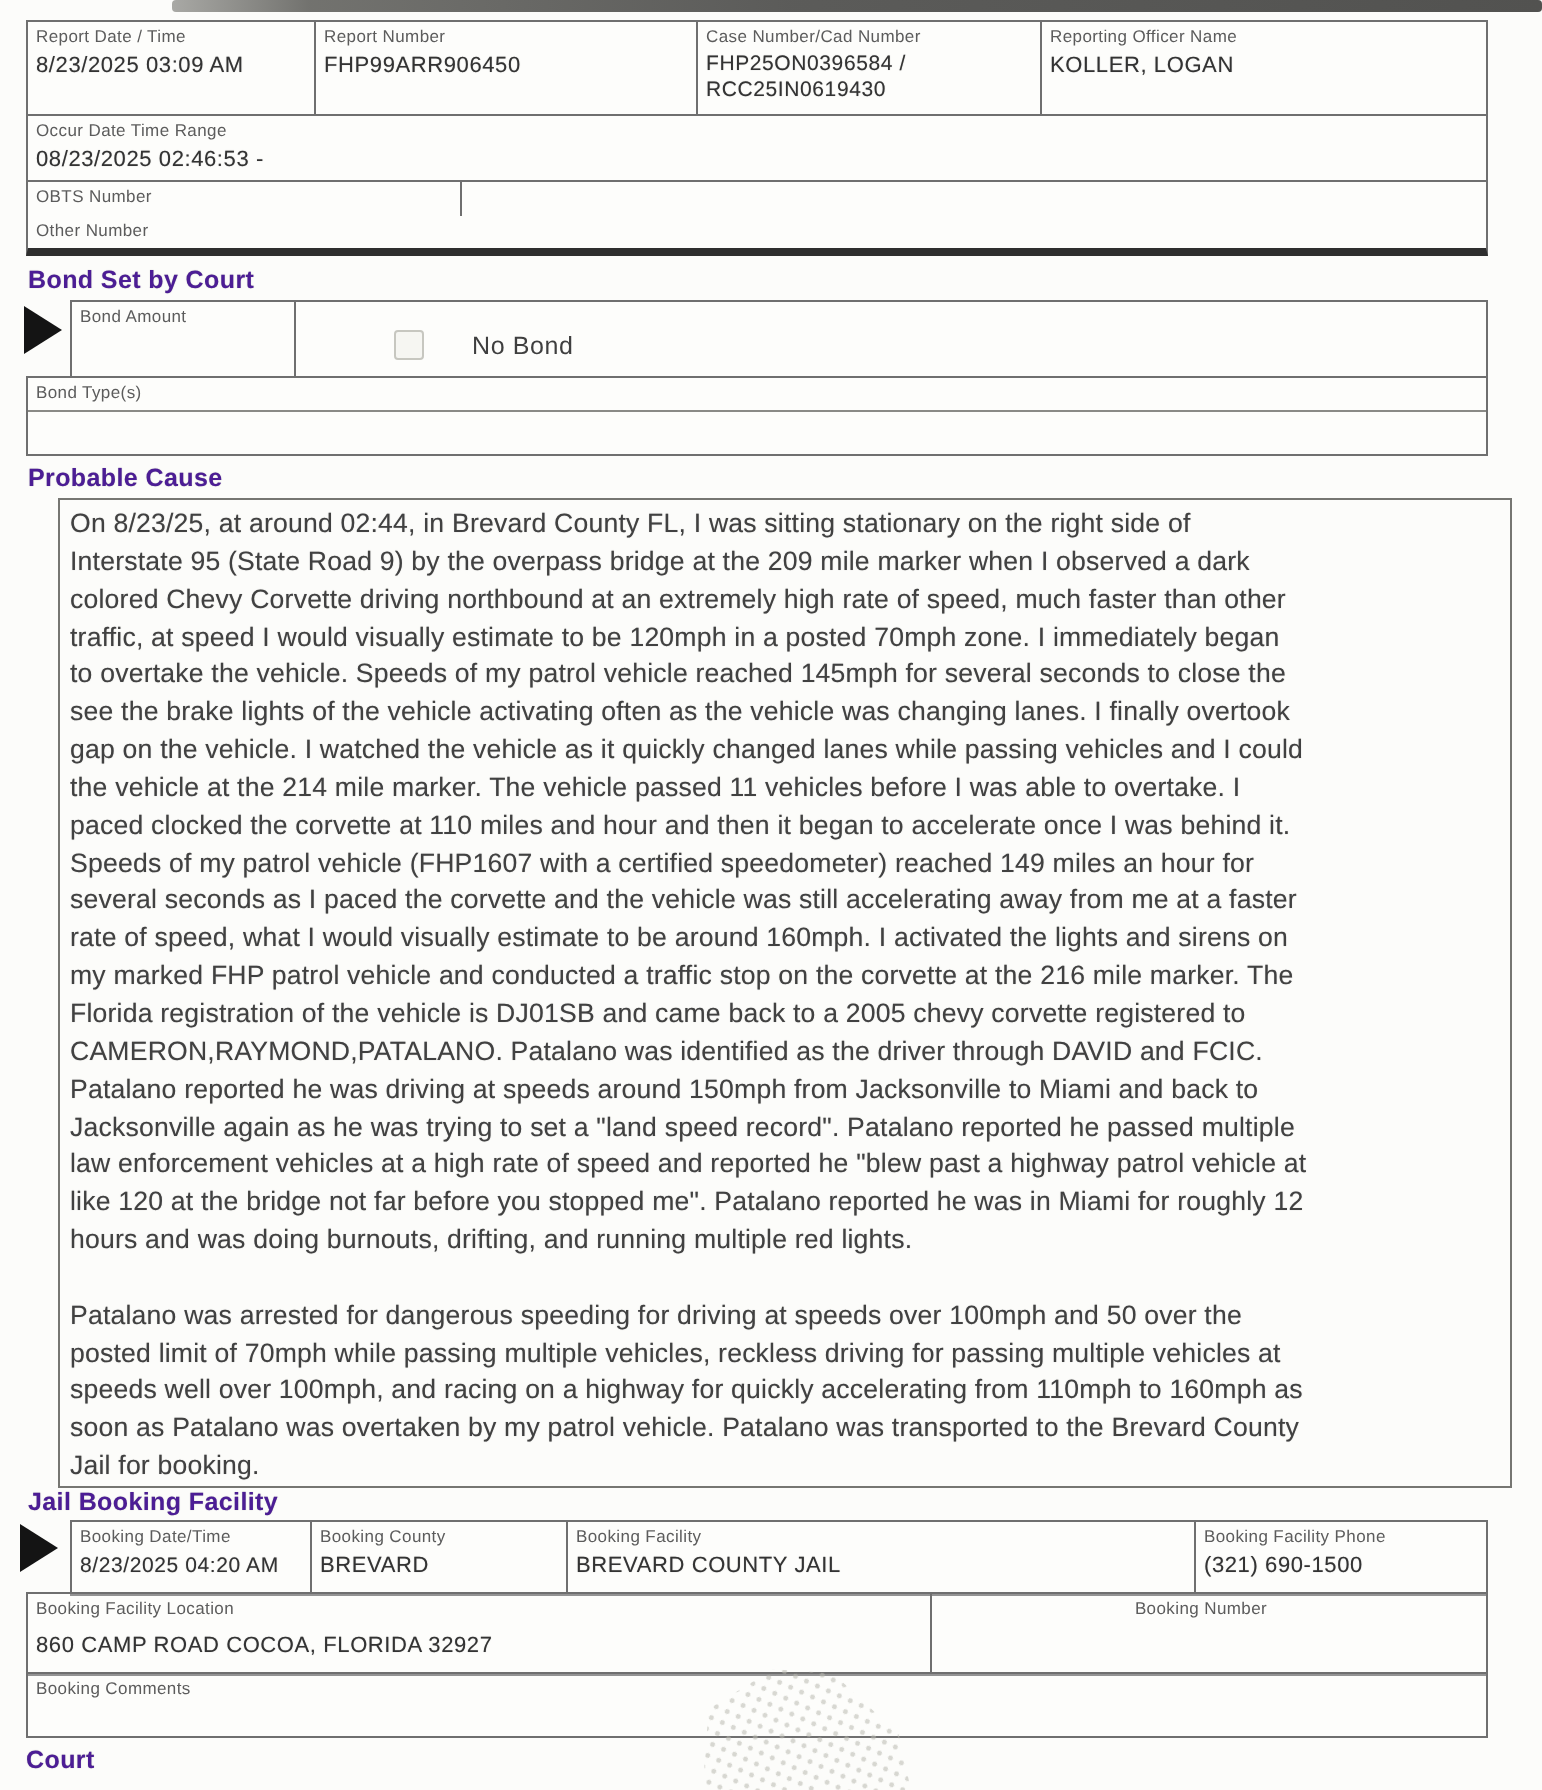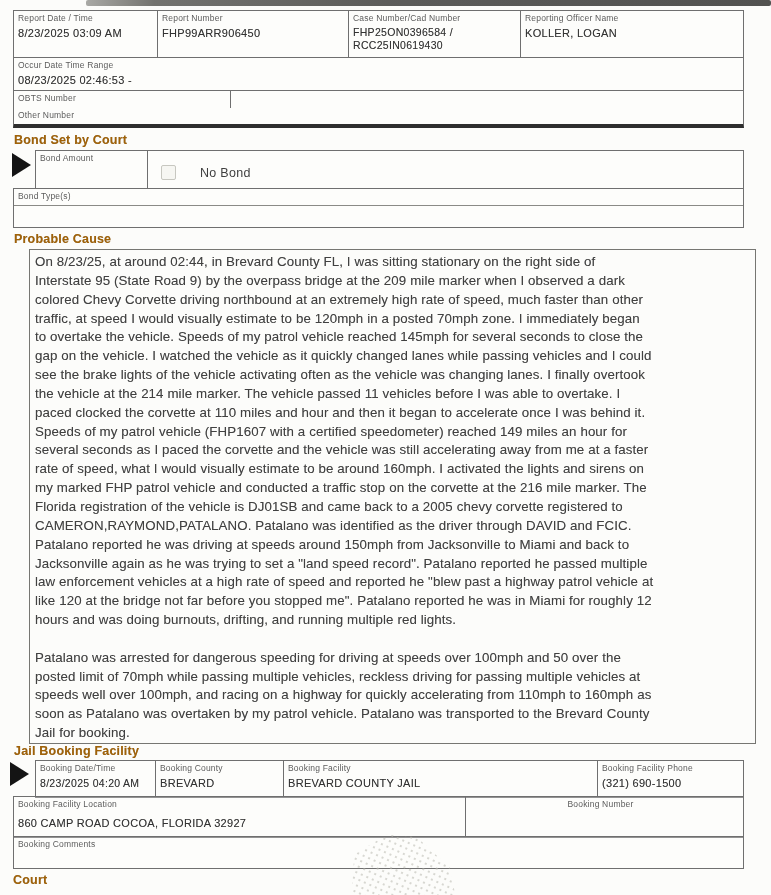--- a/index.html
+++ b/index.html
@@ -19,21 +19,21 @@
     position:absolute;left:345px;top:836px;width:118px;height:104px;
     background:radial-gradient(#b9b9b0 1.1px, transparent 1.4px);
     background-size:6px 6px;
     transform:rotate(24deg);
     opacity:.55;
     clip-path:polygon(42% 0%, 78% 14%, 100% 48%, 82% 86%, 45% 100%, 12% 78%, 0% 40%, 18% 10%);
     pointer-events:none;
   }
   
   .sec-title{
-    position:absolute;font-size:12.5px;font-weight:bold;color:#a16207;
+    position:absolute;font-size:12.5px;font-weight:bold;color:#4c1d95;
     letter-spacing:.2px;text-shadow:0 0 .5px rgba(40,40,40,.35);
   }
   .ftable{
     position:absolute;border:1px solid #6f6f6f;background:rgba(255,255,255,.25);
     box-sizing:border-box;
   }
   .frow{display:flex;border-bottom:1px solid #6f6f6f;box-sizing:border-box;}
   .frow:last-child{border-bottom:none;}
   .fcell{
     box-sizing:border-box;border-right:1px solid #6f6f6f;
@@ -115,21 +115,21 @@
       <div class="fcell" style="flex:1;">
         <div class="flabel">Other Number</div>
         <div class="fvalue"></div>
       </div>
     </div>
   </div>
 
   <div class="sec-title" style="left:14px;top:133px;">Bond Set by Court</div>
   <div class="arrow-marker" style="left:12px;top:153px;"></div>
   <div class="ftable" style="left:35px;top:150px;width:709px;">
-    <div class="frow" style="height:37px;">
+    <div class="frow" style="height:37px;gap:36px;">
       <div class="fcell" style="width:112px;">
         <div class="flabel">Bond Amount</div>
         <div class="fvalue"></div>
       </div>
       <div class="fcell" style="flex:1;padding:0;">
         <div class="nobond-wrap">
           <div class="checkbox"></div>
           <div class="nobond-label">No Bond</div>
         </div>
       </div>
@@ -144,22 +144,22 @@
     </div>
   </div>
 
   <div class="sec-title" style="left:14px;top:232px;">Probable Cause</div>
   <div class="pc-box">
       <div class="pc-line">On 8/23/25, at around 02:44, in Brevard County FL, I was sitting stationary on the right side of</div>
       <div class="pc-line">Interstate 95 (State Road 9) by the overpass bridge at the 209 mile marker when I observed a dark</div>
       <div class="pc-line">colored Chevy Corvette driving northbound at an extremely high rate of speed, much faster than other</div>
       <div class="pc-line">traffic, at speed I would visually estimate to be 120mph in a posted 70mph zone. I immediately began</div>
       <div class="pc-line">to overtake the vehicle. Speeds of my patrol vehicle reached 145mph for several seconds to close the</div>
+      <div class="pc-line">see the brake lights of the vehicle activating often as the vehicle was changing lanes. I finally overtook</div>
       <div class="pc-line">gap on the vehicle. I watched the vehicle as it quickly changed lanes while passing vehicles and I could</div>
-      <div class="pc-line">see the brake lights of the vehicle activating often as the vehicle was changing lanes. I finally overtook</div>
       <div class="pc-line">the vehicle at the 214 mile marker. The vehicle passed 11 vehicles before I was able to overtake. I</div>
       <div class="pc-line">paced clocked the corvette at 110 miles and hour and then it began to accelerate once I was behind it.</div>
       <div class="pc-line">Speeds of my patrol vehicle (FHP1607 with a certified speedometer) reached 149 miles an hour for</div>
       <div class="pc-line">several seconds as I paced the corvette and the vehicle was still accelerating away from me at a faster</div>
       <div class="pc-line">rate of speed, what I would visually estimate to be around 160mph. I activated the lights and sirens on</div>
       <div class="pc-line">my marked FHP patrol vehicle and conducted a traffic stop on the corvette at the 216 mile marker. The</div>
       <div class="pc-line">Florida registration of the vehicle is DJ01SB and came back to a 2005 chevy corvette registered to</div>
       <div class="pc-line">CAMERON,RAYMOND,PATALANO. Patalano was identified as the driver through DAVID and FCIC.</div>
       <div class="pc-line">Patalano reported he was driving at speeds around 150mph from Jacksonville to Miami and back to</div>
       <div class="pc-line">Jacksonville again as he was trying to set a "land speed record". Patalano reported he passed multiple</div>

